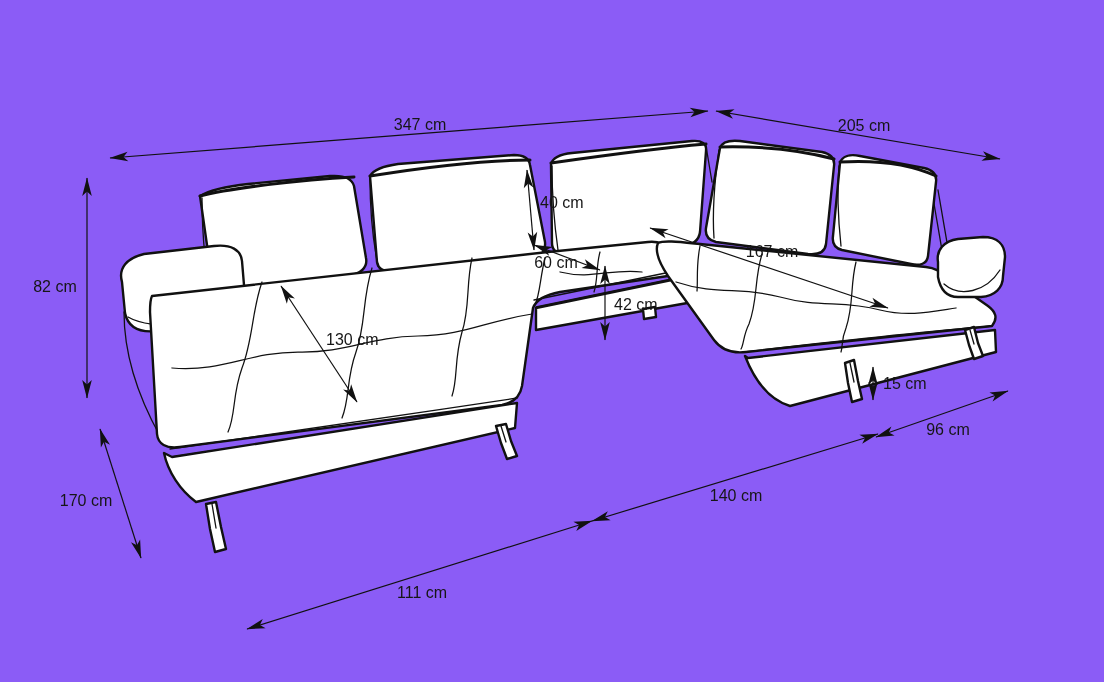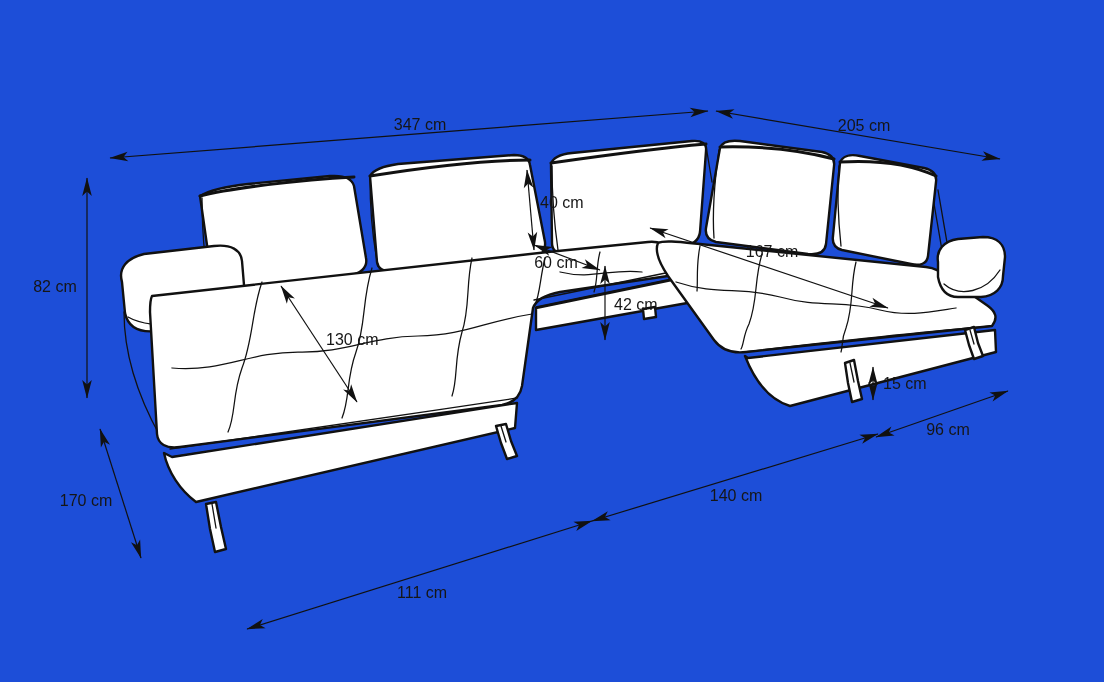--- a/index.html
+++ b/index.html
@@ -1,16 +1,16 @@
 <!DOCTYPE html>
 <html><head>
 <meta charset="utf-8">
 <style>
   html,body{margin:0;padding:0;background:#ffffff;}
-  #stage{position:relative;width:1104px;height:682px;background:#1d4ed8;overflow:hidden;
+  #stage{position:relative;width:1104px;height:682px;background:#8b5cf6;overflow:hidden;
          font-family:"Liberation Sans", sans-serif;}
   svg{position:absolute;left:0;top:0;}
   .outline{fill:#ffffff;stroke:#111111;stroke-width:2.4;stroke-linejoin:round;stroke-linecap:round;}
   .bold{fill:none;stroke:#111111;stroke-width:3;stroke-linejoin:round;stroke-linecap:round;}
   .thin{fill:none;stroke:#111111;stroke-width:1.3;stroke-linejoin:round;stroke-linecap:round;}
   .quilt{fill:none;stroke:#111111;stroke-width:1.25;stroke-linecap:round;}
   .dim{stroke:#111111;stroke-width:1.2;fill:none;}
   .dimlabel{fill:#161616;font-size:16px;font-family:"Liberation Sans", sans-serif;}
 </style>
 </head>

